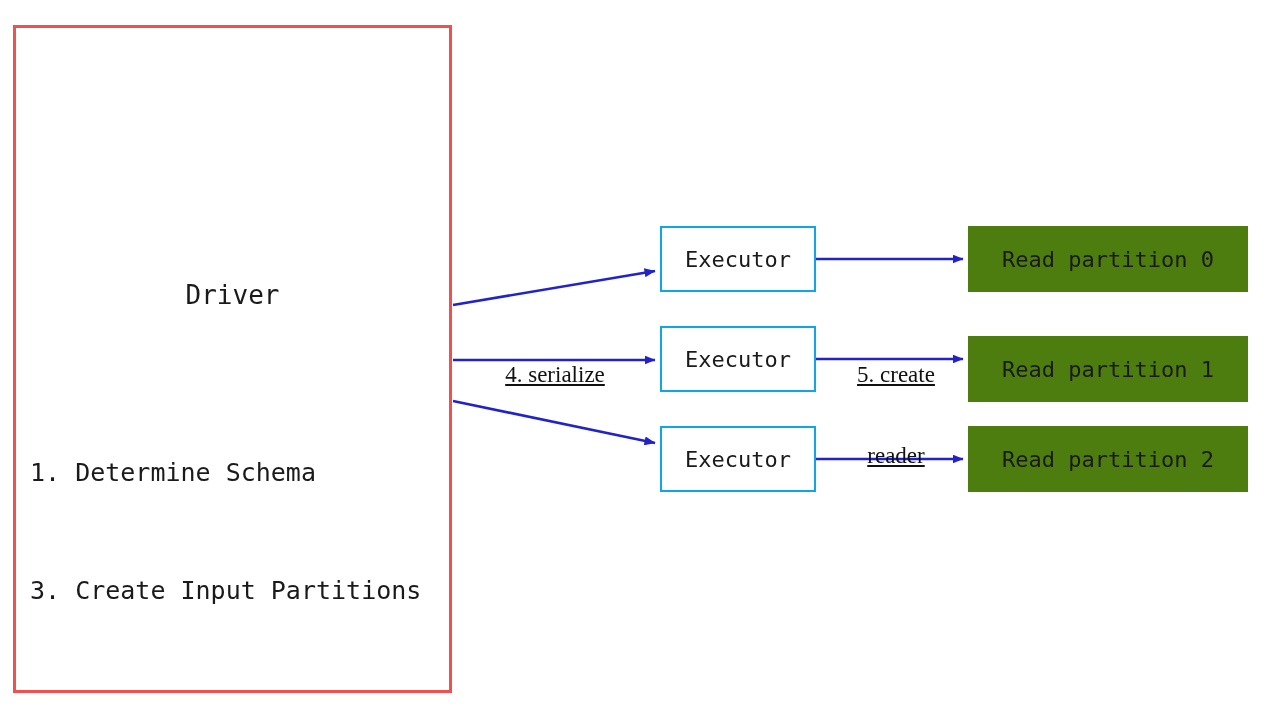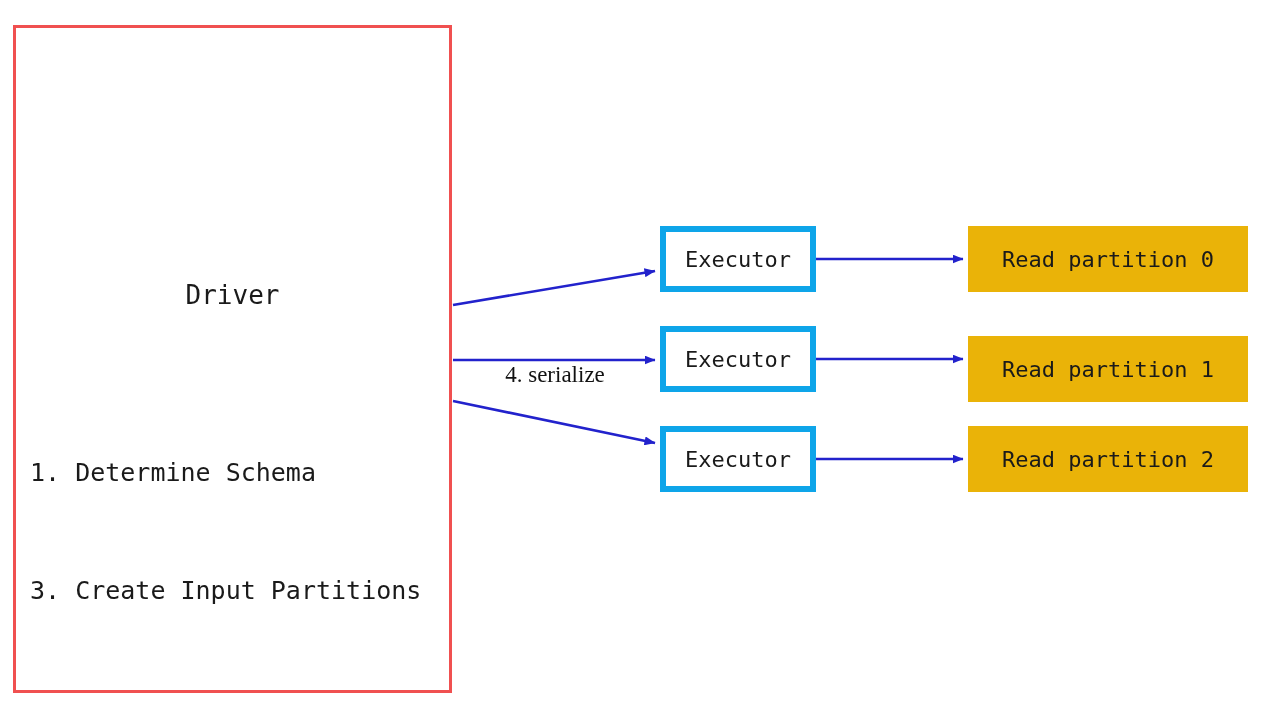--- a/index.html
+++ b/index.html
@@ -58,55 +58,55 @@
     white-space: pre;
   }
   .driver-steps div {
     height: 26px;
     margin-top: 40px;
   }
   .exec-box {
     position: absolute;
     width: 156px;
     height: 66px;
-    border: 6px solid #0ea5e9;
+    border: 2px solid #0ea5e9;
     box-sizing: border-box;
     background: #ffffff;
     display: flex;
     align-items: center;
     justify-content: center;
     font-family: "DejaVu Sans Mono", "Liberation Mono", monospace;
     font-size: 22px;
     color: #1a1a1a;
     white-space: pre;
   }
   .part-box {
     position: absolute;
     width: 280px;
     height: 66px;
-    background: #eab308;
+    background: #4d7c0f;
     box-sizing: border-box;
     display: flex;
     align-items: center;
     justify-content: center;
     font-family: "DejaVu Sans Mono", "Liberation Mono", monospace;
     font-size: 22px;
     color: #1a1a1a;
     white-space: pre;
   }
   .edge-label {
     position: absolute;
     text-align: center;
     font-family: "Liberation Serif", "DejaVu Serif", serif;
     font-size: 23px;
     line-height: 27px;
     color: #111111;
     white-space: pre;
   }
-  .edge-label div { height: 27px; }
+  .edge-label div { height: 27px; text-decoration: underline; }
   #label-serialize {
     left: 466px;
     top: 307px;
     width: 178px;
   }
   #label-create-reader {
     left: 832px;
     top: 307px;
     width: 128px;
   }
@@ -145,14 +145,18 @@
   <div class="exec-box" style="left:660px; top:426px;">Executor</div>
 
   <div class="part-box" style="left:968px; top:226px;">Read partition 0</div>
   <div class="part-box" style="left:968px; top:336px;">Read partition 1</div>
   <div class="part-box" style="left:968px; top:426px;">Read partition 2</div>
 
   <div class="edge-label" id="label-serialize">
     <div>4. serialize</div>
   </div>
 
+  <div class="edge-label" id="label-create-reader">
+    <div>5. create</div>
+    <div>reader</div>
+  </div>
 
 </div>
 
 </body></html>

